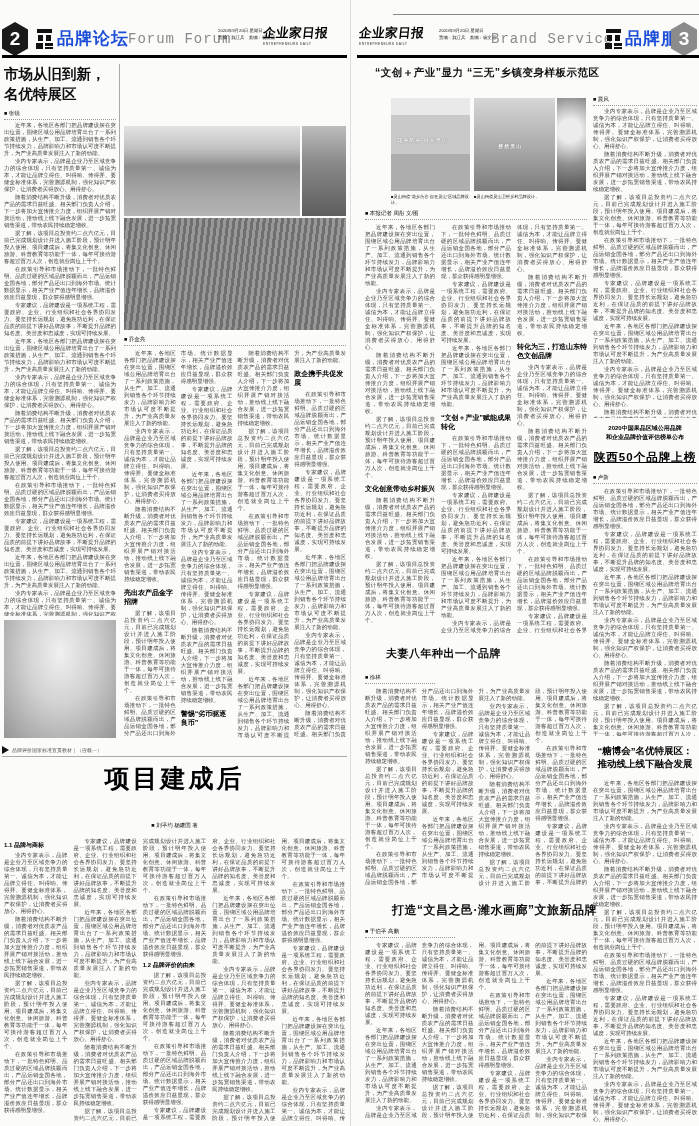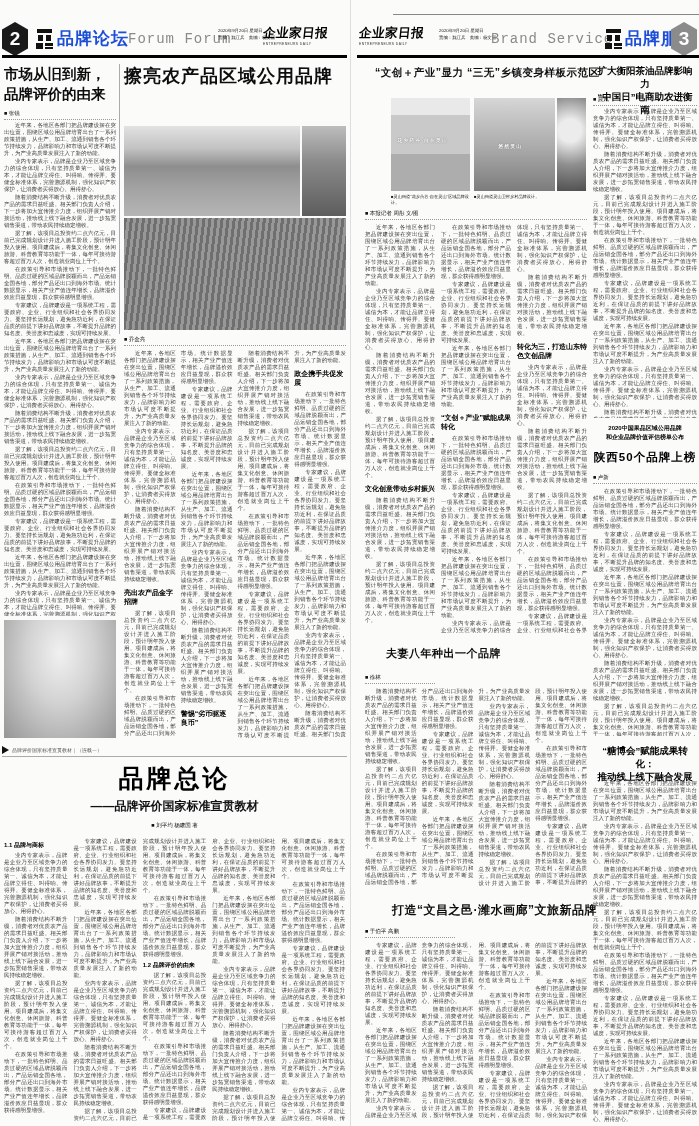--- a/index.html
+++ b/index.html
@@ -33,21 +33,21 @@
   .ph-sign1{background:linear-gradient(180deg,#e9e9e9 0 18%,#c9c9c9 18% 60%,#adadad 60% 100%);}
   .ph-sign2{background:linear-gradient(180deg,#d6d6d6 0%,#a9a9a9 55%,#7c7c7c 100%);}
   .ph-flower{background:radial-gradient(circle at 45% 35%,#ececec 0 18%,#8f8f8f 55%,#4f4f4f 100%);}
   .ph-label{position:absolute;left:8%;top:42%;color:#fff;font-size:5px;font-weight:bold;letter-spacing:1px;text-shadow:0 0 1px #444;}
   .caption{font-size:4.2px;color:#222;line-height:5.5px;}
   .kicker{font-size:5px;color:#555;border-bottom:1px solid #aaa;padding:2px 0 3px 10px;}
   .kick-tri{position:absolute;left:0;top:1px;width:0;height:0;border-left:7px solid #111;border-top:4px solid transparent;border-bottom:4px solid transparent;}
   .center{text-align:center;}
   .vrule{background:#aaa;width:1px;}
   .colhead-sm{font-size:6px;font-weight:bold;line-height:8.5px;color:#000;}
-  .colhead-lg{font-size:11.5px;font-weight:bold;letter-spacing:1px;color:#000;}
+  .colhead-lg{font-size:11.5px;font-weight:bold;letter-spacing:1px;color:#000;text-decoration:underline;}
   .colhead-md{font-size:9.5px;font-weight:bold;line-height:13px;color:#000;}
   .logo-icon svg{display:block;}
 </style>
 </head>
 <body>
 
 <div class="paper">
 
   <div class="pane" id="pane-left">
 
@@ -71,21 +71,21 @@
       <div>责编：魏江兵　美编：杨文丽</div>
     </div>
     <div class="abs" style="left:263px;top:25px;">
       <div class="brand-cn">企业家日报</div>
       <div class="brand-en">ENTREPRENEURS DAILY</div>
     </div>
     <div class="abs rule" style="left:2px;top:55px;width:345px;height:2.5px;"></div>
 
     <div class="abs h-main" style="left:4px;top:64px;width:114px;font-size:14.5px;line-height:20px;white-space:normal;">
       <div>市场从旧到新，</div>
-      <div>品牌评价的由来</div>
+      <div>名优特展区</div>
     </div>
     <div class="abs byline" style="left:4px;top:110px;width:112px;">■ 张锐</div>
     <div class="abs body" style="left:4px;top:122px;width:112px;height:494px;">
       <div>
           <p class="gp">近年来，各地区各部门把品牌建设摆在突出位置，围绕区域公用品牌培育出台了一系列政策措施，从生产、加工、流通到销售各个环节持续发力，品牌影响力和市场认可度不断提升，为产业高质量发展注入了新的动能。</p>
           <p class="gp">业内专家表示，品牌是企业乃至区域竞争力的综合体现，只有坚持质量第一、诚信为本，才能让品牌立得住、叫得响、传得开。要健全标准体系，完善溯源机制，强化知识产权保护，让消费者买得放心、用得舒心。</p>
           <p class="gp">随着消费结构不断升级，消费者对优质农产品的需求日益旺盛。相关部门负责人介绍，下一步将加大宣传推介力度，组织开展产销对接活动，推动线上线下融合发展，进一步拓宽销售渠道，带动农民持续稳定增收。</p>
           <p class="gp">据了解，该项目总投资约二点六亿元，目前已完成规划设计并进入施工阶段，预计明年投入使用。项目建成后，将集文化创意、休闲旅游、科普教育等功能于一体，每年可接待游客超过百万人次，创造就业岗位上千个。</p>
           <p class="gp">在政策引导和市场推动下，一批特色鲜明、品质过硬的区域品牌脱颖而出，产品远销全国各地，部分产品还出口到海外市场。统计数据显示，相关产业产值连年增长，品牌溢价效应日益显现，群众获得感明显增强。</p>
           <p class="gp">专家建议，品牌建设是一项系统工程，需要政府、企业、行业组织和社会各界协同发力。要坚持长远规划，避免急功近利，在保证品质的前提下讲好品牌故事，不断提升品牌的知名度、美誉度和忠诚度，实现可持续发展。</p>
@@ -96,21 +96,20 @@
           <p class="gp">在政策引导和市场推动下，一批特色鲜明、品质过硬的区域品牌脱颖而出，产品远销全国各地，部分产品还出口到海外市场。统计数据显示，相关产业产值连年增长，品牌溢价效应日益显现，群众获得感明显增强。</p>
           <p class="gp">专家建议，品牌建设是一项系统工程，需要政府、企业、行业组织和社会各界协同发力。要坚持长远规划，避免急功近利，在保证品质的前提下讲好品牌故事，不断提升品牌的知名度、美誉度和忠诚度，实现可持续发展。</p>
           <p class="gp">近年来，各地区各部门把品牌建设摆在突出位置，围绕区域公用品牌培育出台了一系列政策措施，从生产、加工、流通到销售各个环节持续发力，品牌影响力和市场认可度不断提升，为产业高质量发展注入了新的动能。</p>
           <p class="gp">业内专家表示，品牌是企业乃至区域竞争力的综合体现，只有坚持质量第一、诚信为本，才能让品牌立得住、叫得响、传得开。要健全标准体系，完善溯源机制，强化知识产权保护，让消费者买得放心、用得舒心。</p>
         </div>
     </div>
     <div class="abs photo ph-mall" style="left:4px;top:620px;width:112px;height:118px;"></div>
 
     <div class="abs vrule" style="left:119px;top:64px;height:270px;"></div>
 
-    <div class="abs h-main" style="left:124px;top:64px;font-size:18px;letter-spacing:1px;">擦亮农产品区域公用品牌</div>
     <div class="abs" style="left:124px;top:126px;width:222px;height:204px;">
       <div class="photo ph-mountain" style="left:0;top:0;width:176px;height:90px;"></div>
       <div class="photo ph-picker" style="left:178px;top:0;width:44px;height:90px;"></div>
       <div class="photo ph-tea" style="left:0;top:92px;width:222px;height:112px;"></div>
     </div>
     <div class="abs byline" style="left:124px;top:336px;width:222px;">■ 乔金亮</div>
     <div class="abs body" style="left:124px;top:350px;width:222px;height:390px;column-count:4;column-gap:5px;">
       <div>
           <p class="gp">近年来，各地区各部门把品牌建设摆在突出位置，围绕区域公用品牌培育出台了一系列政策措施，从生产、加工、流通到销售各个环节持续发力，品牌影响力和市场认可度不断提升，为产业高质量发展注入了新的动能。</p>
           <p class="gp">业内专家表示，品牌是企业乃至区域竞争力的综合体现，只有坚持质量第一、诚信为本，才能让品牌立得住、叫得响、传得开。要健全标准体系，完善溯源机制，强化知识产权保护，让消费者买得放心、用得舒心。</p>
@@ -140,22 +139,21 @@
           <p class="gp">近年来，各地区各部门把品牌建设摆在突出位置，围绕区域公用品牌培育出台了一系列政策措施，从生产、加工、流通到销售各个环节持续发力，品牌影响力和市场认可度不断提升，为产业高质量发展注入了新的动能。</p>
           <p class="gp">业内专家表示，品牌是企业乃至区域竞争力的综合体现，只有坚持质量第一、诚信为本，才能让品牌立得住、叫得响、传得开。要健全标准体系，完善溯源机制，强化知识产权保护，让消费者买得放心、用得舒心。</p>
           <p class="gp">随着消费结构不断升级，消费者对优质农产品的需求日益旺盛。相关部门负责人介绍，下一步将加大宣传推介力度，组织开展产销对接活动，推动线上线下融合发展，进一步拓宽销售渠道，带动农民持续稳定增收。</p>
         </div>
     </div>
 
     <div class="abs kicker" style="left:2px;top:745px;width:335px;">
       <span class="kick-tri"></span>
       <span>品牌评价国家标准宣贯教材｜（连载一）</span>
     </div>
-    <div class="abs center" style="left:0;top:762px;width:349px;font-size:25px;font-weight:bold;letter-spacing:3px;color:#000;">品牌总论</div>
-    <div class="abs center" style="left:0;top:798px;width:349px;font-size:12px;font-weight:bold;color:#111;">——品牌评价国家标准宣贯教材</div>
+    <div class="abs center" style="left:0;top:762px;width:349px;font-size:25px;font-weight:bold;letter-spacing:3px;color:#000;">项目建成后</div>
     <div class="abs center" style="left:0;top:822px;width:349px;font-size:5.5px;color:#111;">■ 刘平均 杨建国 著</div>
     <div class="abs body" style="left:4px;top:838px;width:341px;height:284px;column-count:5;column-gap:6px;">
       <h5 class="leadhead">1.1 品牌与商标</h5>
       <div>
           <p class="gp">业内专家表示，品牌是企业乃至区域竞争力的综合体现，只有坚持质量第一、诚信为本，才能让品牌立得住、叫得响、传得开。要健全标准体系，完善溯源机制，强化知识产权保护，让消费者买得放心、用得舒心。</p>
           <p class="gp">随着消费结构不断升级，消费者对优质农产品的需求日益旺盛。相关部门负责人介绍，下一步将加大宣传推介力度，组织开展产销对接活动，推动线上线下融合发展，进一步拓宽销售渠道，带动农民持续稳定增收。</p>
           <p class="gp">据了解，该项目总投资约二点六亿元，目前已完成规划设计并进入施工阶段，预计明年投入使用。项目建成后，将集文化创意、休闲旅游、科普教育等功能于一体，每年可接待游客超过百万人次，创造就业岗位上千个。</p>
           <p class="gp">在政策引导和市场推动下，一批特色鲜明、品质过硬的区域品牌脱颖而出，产品远销全国各地，部分产品还出口到海外市场。统计数据显示，相关产业产值连年增长，品牌溢价效应日益显现，群众获得感明显增强。</p>
           <p class="gp">专家建议，品牌建设是一项系统工程，需要政府、企业、行业组织和社会各界协同发力。要坚持长远规划，避免急功近利，在保证品质的前提下讲好品牌故事，不断提升品牌的知名度、美誉度和忠诚度，实现可持续发展。</p>
           <p class="gp">近年来，各地区各部门把品牌建设摆在突出位置，围绕区域公用品牌培育出台了一系列政策措施，从生产、加工、流通到销售各个环节持续发力，品牌影响力和市场认可度不断提升，为产业高质量发展注入了新的动能。</p>
@@ -281,24 +279,20 @@
           <p class="gp">业内专家表示，品牌是企业乃至区域竞争力的综合体现，只有坚持质量第一、诚信为本，才能让品牌立得住、叫得响、传得开。要健全标准体系，完善溯源机制，强化知识产权保护，让消费者买得放心、用得舒心。</p>
           <p class="gp">随着消费结构不断升级，消费者对优质农产品的需求日益旺盛。相关部门负责人介绍，下一步将加大宣传推介力度，组织开展产销对接活动，推动线上线下融合发展，进一步拓宽销售渠道，带动农民持续稳定增收。</p>
           <p class="gp">据了解，该项目总投资约二点六亿元，目前已完成规划设计并进入施工阶段，预计明年投入使用。项目建成后，将集文化创意、休闲旅游、科普教育等功能于一体，每年可接待游客超过百万人次，创造就业岗位上千个。</p>
           <p class="gp">在政策引导和市场推动下，一批特色鲜明、品质过硬的区域品牌脱颖而出，产品远销全国各地，部分产品还出口到海外市场。统计数据显示，相关产业产值连年增长，品牌溢价效应日益显现，群众获得感明显增强。</p>
           <p class="gp">专家建议，品牌建设是一项系统工程，需要政府、企业、行业组织和社会各界协同发力。要坚持长远规划，避免急功近利，在保证品质的前提下讲好品牌故事，不断提升品牌的知名度、美誉度和忠诚度，实现可持续发展。</p>
           <p class="gp">近年来，各地区各部门把品牌建设摆在突出位置，围绕区域公用品牌培育出台了一系列政策措施，从生产、加工、流通到销售各个环节持续发力，品牌影响力和市场认可度不断提升，为产业高质量发展注入了新的动能。</p>
           <p class="gp">业内专家表示，品牌是企业乃至区域竞争力的综合体现，只有坚持质量第一、诚信为本，才能让品牌立得住、叫得响、传得开。要健全标准体系，完善溯源机制，强化知识产权保护，让消费者买得放心、用得舒心。</p>
         </div>
     </div>
 
-    <div class="abs colhead-md" style="left:240px;top:64px;width:104px;text-align:center;">
-      <div>扩大衡阳茶油品牌影响力</div>
-      <div>“中国日”电商助农进衡南</div>
-    </div>
     <div class="abs byline" style="left:240px;top:96px;width:104px;">■ 晨风</div>
     <div class="abs body" style="left:240px;top:108px;width:104px;height:310px;">
       <div>
           <p class="gp">业内专家表示，品牌是企业乃至区域竞争力的综合体现，只有坚持质量第一、诚信为本，才能让品牌立得住、叫得响、传得开。要健全标准体系，完善溯源机制，强化知识产权保护，让消费者买得放心、用得舒心。</p>
           <p class="gp">随着消费结构不断升级，消费者对优质农产品的需求日益旺盛。相关部门负责人介绍，下一步将加大宣传推介力度，组织开展产销对接活动，推动线上线下融合发展，进一步拓宽销售渠道，带动农民持续稳定增收。</p>
           <p class="gp">据了解，该项目总投资约二点六亿元，目前已完成规划设计并进入施工阶段，预计明年投入使用。项目建成后，将集文化创意、休闲旅游、科普教育等功能于一体，每年可接待游客超过百万人次，创造就业岗位上千个。</p>
           <p class="gp">在政策引导和市场推动下，一批特色鲜明、品质过硬的区域品牌脱颖而出，产品远销全国各地，部分产品还出口到海外市场。统计数据显示，相关产业产值连年增长，品牌溢价效应日益显现，群众获得感明显增强。</p>
           <p class="gp">专家建议，品牌建设是一项系统工程，需要政府、企业、行业组织和社会各界协同发力。要坚持长远规划，避免急功近利，在保证品质的前提下讲好品牌故事，不断提升品牌的知名度、美誉度和忠诚度，实现可持续发展。</p>
           <p class="gp">近年来，各地区各部门把品牌建设摆在突出位置，围绕区域公用品牌培育出台了一系列政策措施，从生产、加工、流通到销售各个环节持续发力，品牌影响力和市场认可度不断提升，为产业高质量发展注入了新的动能。</p>
           <p class="gp">业内专家表示，品牌是企业乃至区域竞争力的综合体现，只有坚持质量第一、诚信为本，才能让品牌立得住、叫得响、传得开。要健全标准体系，完善溯源机制，强化知识产权保护，让消费者买得放心、用得舒心。</p>
@@ -317,21 +311,21 @@
           <p class="gp">在政策引导和市场推动下，一批特色鲜明、品质过硬的区域品牌脱颖而出，产品远销全国各地，部分产品还出口到海外市场。统计数据显示，相关产业产值连年增长，品牌溢价效应日益显现，群众获得感明显增强。</p>
           <p class="gp">专家建议，品牌建设是一项系统工程，需要政府、企业、行业组织和社会各界协同发力。要坚持长远规划，避免急功近利，在保证品质的前提下讲好品牌故事，不断提升品牌的知名度、美誉度和忠诚度，实现可持续发展。</p>
           <p class="gp">近年来，各地区各部门把品牌建设摆在突出位置，围绕区域公用品牌培育出台了一系列政策措施，从生产、加工、流通到销售各个环节持续发力，品牌影响力和市场认可度不断提升，为产业高质量发展注入了新的动能。</p>
           <p class="gp">业内专家表示，品牌是企业乃至区域竞争力的综合体现，只有坚持质量第一、诚信为本，才能让品牌立得住、叫得响、传得开。要健全标准体系，完善溯源机制，强化知识产权保护，让消费者买得放心、用得舒心。</p>
           <p class="gp">随着消费结构不断升级，消费者对优质农产品的需求日益旺盛。相关部门负责人介绍，下一步将加大宣传推介力度，组织开展产销对接活动，推动线上线下融合发展，进一步拓宽销售渠道，带动农民持续稳定增收。</p>
           <p class="gp">据了解，该项目总投资约二点六亿元，目前已完成规划设计并进入施工阶段，预计明年投入使用。项目建成后，将集文化创意、休闲旅游、科普教育等功能于一体，每年可接待游客超过百万人次，创造就业岗位上千个。</p>
         </div>
     </div>
 
     <div class="abs colhead-md center" style="left:240px;top:744px;width:104px;">
-      <div>“糖博会”赋能成果转化：</div>
+      <div>“糖博会”名优特展区：</div>
       <div>推动线上线下融合发展</div>
     </div>
     <div class="abs body" style="left:240px;top:780px;width:104px;height:342px;">
       <div>
           <p class="gp">近年来，各地区各部门把品牌建设摆在突出位置，围绕区域公用品牌培育出台了一系列政策措施，从生产、加工、流通到销售各个环节持续发力，品牌影响力和市场认可度不断提升，为产业高质量发展注入了新的动能。</p>
           <p class="gp">业内专家表示，品牌是企业乃至区域竞争力的综合体现，只有坚持质量第一、诚信为本，才能让品牌立得住、叫得响、传得开。要健全标准体系，完善溯源机制，强化知识产权保护，让消费者买得放心、用得舒心。</p>
           <p class="gp">随着消费结构不断升级，消费者对优质农产品的需求日益旺盛。相关部门负责人介绍，下一步将加大宣传推介力度，组织开展产销对接活动，推动线上线下融合发展，进一步拓宽销售渠道，带动农民持续稳定增收。</p>
           <p class="gp">据了解，该项目总投资约二点六亿元，目前已完成规划设计并进入施工阶段，预计明年投入使用。项目建成后，将集文化创意、休闲旅游、科普教育等功能于一体，每年可接待游客超过百万人次，创造就业岗位上千个。</p>
           <p class="gp">在政策引导和市场推动下，一批特色鲜明、品质过硬的区域品牌脱颖而出，产品远销全国各地，部分产品还出口到海外市场。统计数据显示，相关产业产值连年增长，品牌溢价效应日益显现，群众获得感明显增强。</p>
           <p class="gp">专家建议，品牌建设是一项系统工程，需要政府、企业、行业组织和社会各界协同发力。要坚持长远规划，避免急功近利，在保证品质的前提下讲好品牌故事，不断提升品牌的知名度、美誉度和忠诚度，实现可持续发展。</p>

